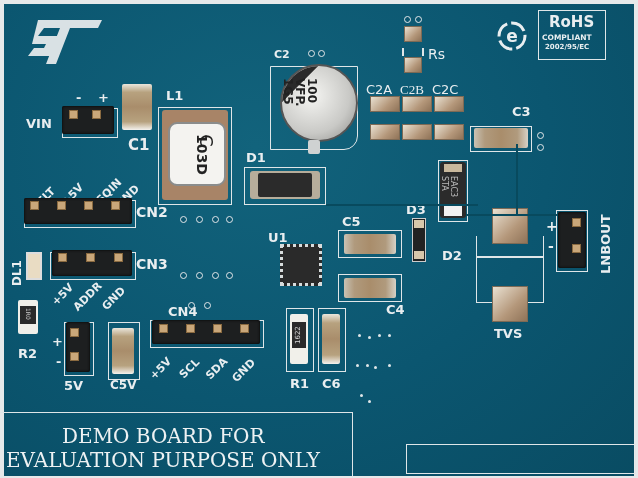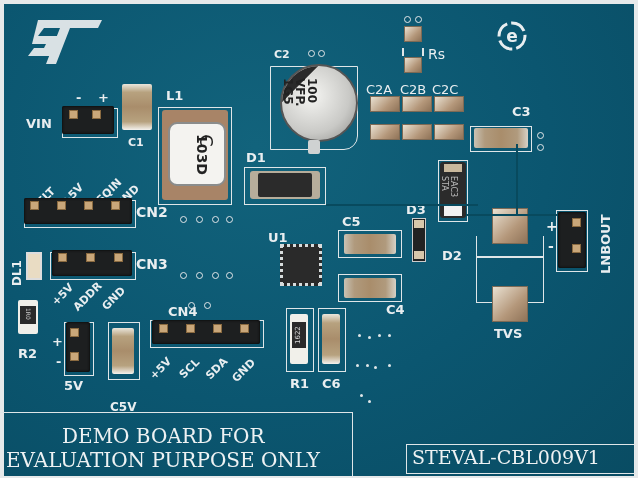--- a/index.html
+++ b/index.html
@@ -31,32 +31,37 @@
       <polygon points="14,2 78,2 74,10 46,10 32,46 22,46 36,10 20,10 14,18 34,18 26,38 4,38 10,30 20,30 22,26 8,26" fill="#d9e1e4"></polygon>
     </svg>
   </div>
 
   <div class="abs" style="left:490px;top:14px;width:36px;height:36px;">
     <svg width="36" height="36" viewBox="0 0 36 36">
       <circle cx="18" cy="18" r="13" fill="none" stroke="#e9eef0" stroke-width="3" stroke-dasharray="16 4"></circle>
       <text x="18" y="24" text-anchor="middle" font-size="17" font-weight="bold" fill="#e9eef0" font-family="DejaVu Sans, sans-serif">e</text>
     </svg>
   </div>
+  <div class="outline" style="left:534px;top:6px;width:66px;height:48px;">
+    <div class="silk" style="left:10px;top:2px;font-size:15px;">RoHS</div>
+    <div class="silk" style="left:3px;top:22px;font-size:7.5px;">COMPLIANT</div>
+    <div class="silk" style="left:6px;top:32px;font-size:7px;">2002/95/EC</div>
+  </div>
 
   <div class="silk" style="left:22px;top:112px;font-size:13px;">VIN</div>
   <div class="silk" style="left:72px;top:86px;font-size:13px;">-</div>
   <div class="silk" style="left:94px;top:86px;font-size:13px;">+</div>
   <div class="outline" style="left:58px;top:104px;width:54px;height:28px;"></div>
   <div class="hdr" style="left:58px;top:102px;width:52px;height:28px;">
     <div class="pin" style="left:7px;top:4px;"></div>
     <div class="pin" style="left:30px;top:4px;"></div>
   </div>
 
   <div class="capv" style="left:118px;top:80px;width:30px;height:46px;"></div>
-  <div class="silk" style="left:124px;top:132px;font-size:11px;">C1</div>
+  <div class="silk" style="left:124px;top:132px;font-size:15px;">C1</div>
 
   <div class="silk" style="left:162px;top:84px;font-size:13px;">L1</div>
   <div class="outline" style="left:154px;top:103px;width:72px;height:96px;"></div>
   <div class="abs" style="left:158px;top:106px;width:66px;height:90px;background:#a88467;border-radius:3px;">
     <div class="abs" style="left:6px;top:12px;width:54px;height:60px;background:#f4f3f0;border-radius:9px;border:2px solid #8a8c8c;">
       <div class="abs" style="left:30px;top:6px;font-size:18px;color:#222;transform:rotate(90deg);">C</div>
       <div class="abs" style="left:12px;top:22px;font-size:14px;color:#222;font-weight:bold;transform:rotate(90deg);transform-origin:center;width:40px;">103D</div>
     </div>
   </div>
 
@@ -82,21 +87,21 @@
 
   <div class="via" style="left:400px;top:12px;"></div>
   <div class="via" style="left:411px;top:12px;"></div>
   <div class="pad" style="left:400px;top:22px;width:16px;height:14px;"></div>
   <div class="line" style="left:398px;top:44px;width:1.5px;height:8px;"></div>
   <div class="line" style="left:418px;top:44px;width:1.5px;height:8px;"></div>
   <div class="pad" style="left:400px;top:53px;width:16px;height:14px;"></div>
   <div class="silk" style="left:424px;top:42px;font-size:14px;font-weight:normal;">Rs</div>
 
   <div class="silk" style="left:362px;top:78px;font-size:13px;font-weight:normal;">C2A</div>
-  <div class="silk" style="left:396px;top:78px;font-size:13px;font-weight:normal;">C2B</div>
+  <div class="silk" style="left:396px;top:78px;font-size:13px;font-weight:normal;font-family:Liberation Serif, serif;">C2B</div>
   <div class="silk" style="left:428px;top:78px;font-size:13px;font-weight:normal;">C2C</div>
   <div class="pad" style="left:366px;top:92px;width:28px;height:14px;"></div>
   <div class="pad" style="left:398px;top:92px;width:28px;height:14px;"></div>
   <div class="pad" style="left:430px;top:92px;width:28px;height:14px;"></div>
   <div class="pad" style="left:366px;top:120px;width:28px;height:14px;"></div>
   <div class="pad" style="left:398px;top:120px;width:28px;height:14px;"></div>
   <div class="pad" style="left:430px;top:120px;width:28px;height:14px;"></div>
 
   <div class="silk" style="left:508px;top:100px;font-size:13px;">C3</div>
   <div class="outline" style="left:466px;top:122px;width:60px;height:24px;"></div>
@@ -183,21 +188,21 @@
   <div class="silk" style="left:52px;top:350px;font-size:13px;">-</div>
   <div class="outline" style="left:60px;top:318px;width:28px;height:52px;"></div>
   <div class="hdr" style="left:62px;top:318px;width:24px;height:50px;">
     <div class="pin" style="left:4px;top:6px;"></div>
     <div class="pin" style="left:4px;top:30px;"></div>
   </div>
   <div class="silk" style="left:60px;top:374px;font-size:13px;">5V</div>
 
   <div class="outline" style="left:104px;top:318px;width:30px;height:56px;"></div>
   <div class="capv" style="left:108px;top:324px;width:22px;height:46px;"></div>
-  <div class="silk" style="left:106px;top:396px;font-size:12px;">C5V</div>
+  <div class="silk" style="left:106px;top:374px;font-size:12px;">C5V</div>
 
   <div class="silk" style="left:146px;top:300px;font-size:13px;margin-left:18px;">CN4</div>
   <div class="outline" style="left:146px;top:316px;width:112px;height:26px;"></div>
   <div class="hdr" style="left:148px;top:316px;width:108px;height:24px;">
     <div class="pin" style="left:7px;top:4px;"></div>
     <div class="pin" style="left:34px;top:4px;"></div>
     <div class="pin" style="left:61px;top:4px;"></div>
     <div class="pin" style="left:88px;top:4px;"></div>
   </div>
   <div class="silk" style="left:144px;top:358px;font-size:11px;transform:rotate(-45deg);">+5V</div>
@@ -238,14 +243,13 @@
 
   <div class="trace" style="left:322px;top:200px;width:150px;height:0;"></div>
   <div class="trace" style="left:462px;top:210px;width:90px;height:0;"></div>
   <div class="trace" style="left:512px;top:140px;width:0;height:70px;"></div>
 
   <div class="outline" style="left:-4px;top:408px;width:352px;height:70px;border-left:none;border-bottom:none;"></div>
   <div class="silk-serif" style="left:2px;top:444px;font-size:20px;">EVALUATION PURPOSE ONLY</div>
   <div class="silk-serif" style="left:58px;top:420px;font-size:20px;">DEMO BOARD FOR</div>
 
   <div class="outline" style="left:402px;top:440px;width:228px;height:28px;"></div>
-  <div class="silk-serif" style="left:408px;top:442px;font-size:19px;">STEVAL-CBL009V1</div>
 </div>
 
 </body></html>

